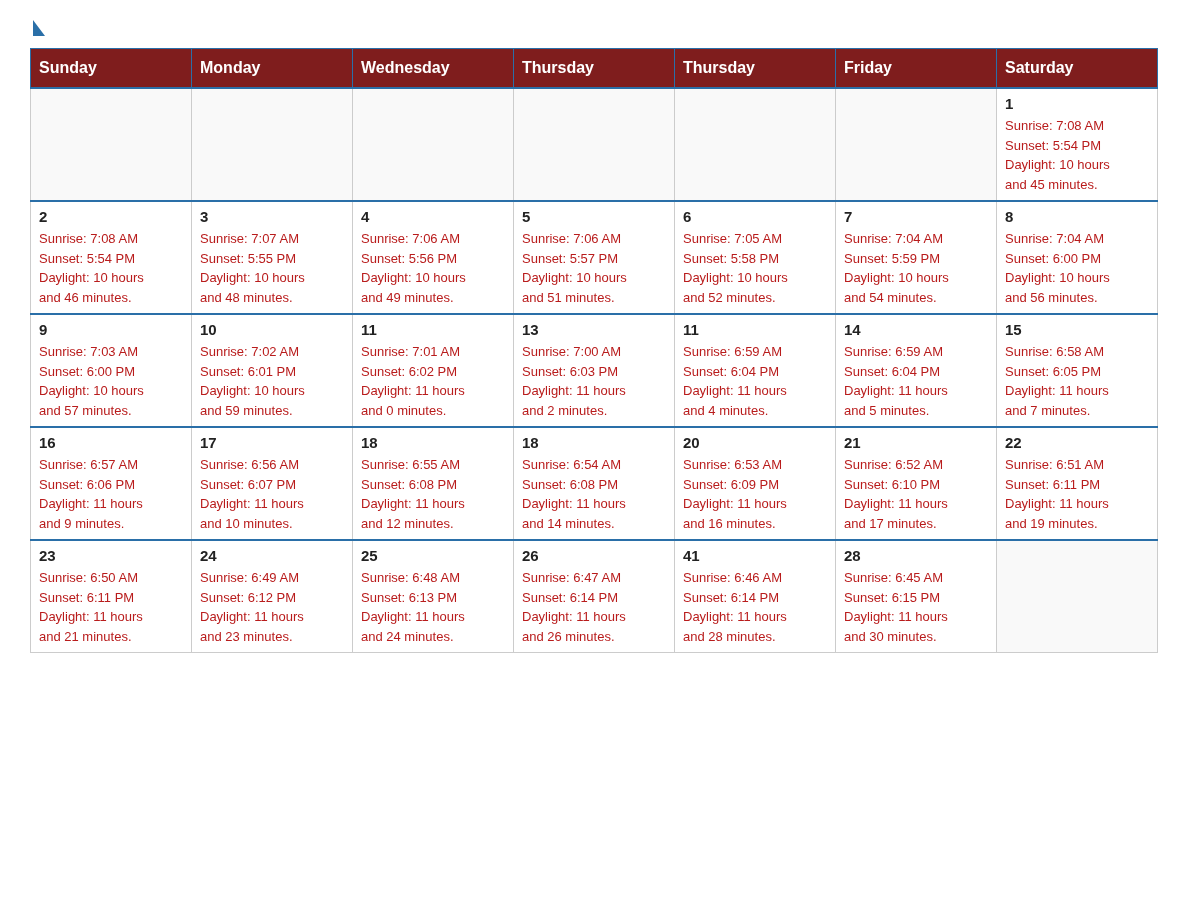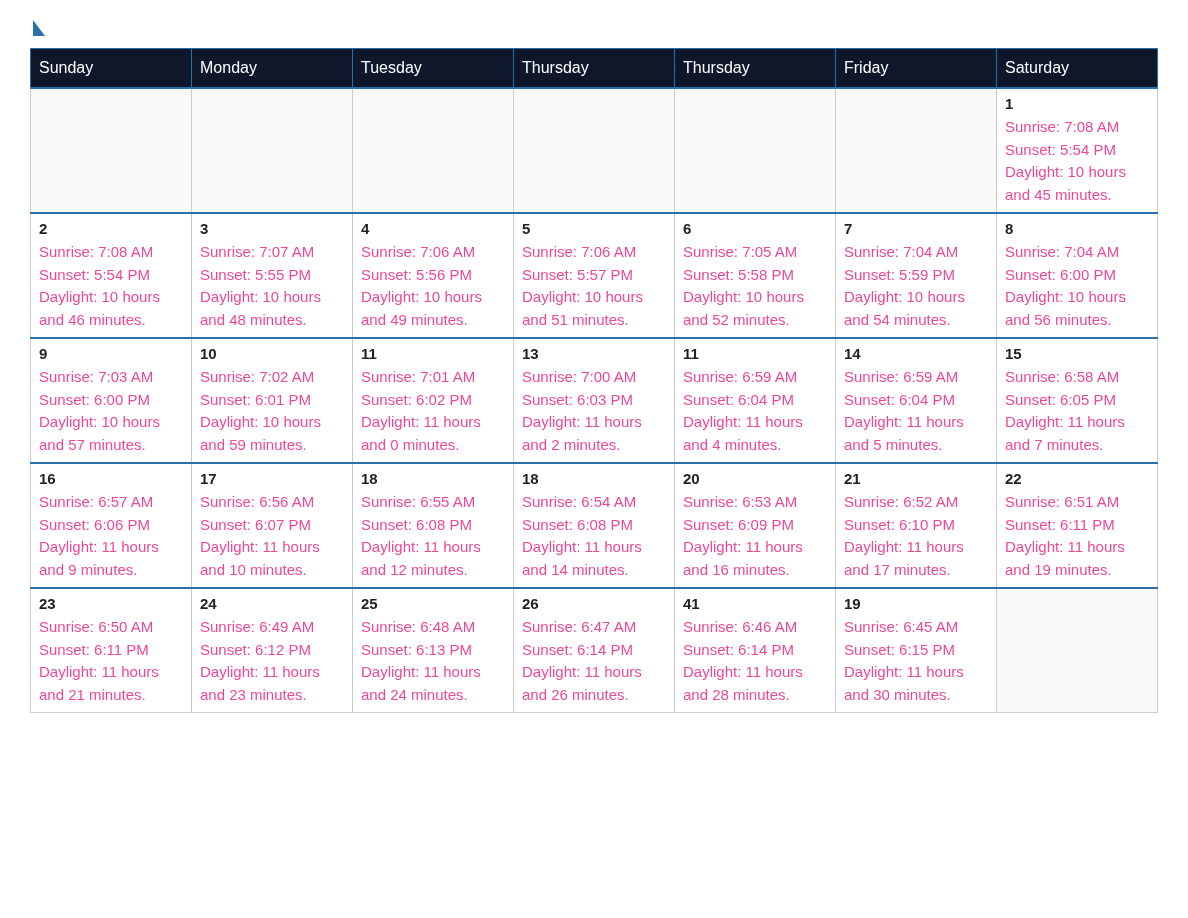--- a/index.html
+++ b/index.html
@@ -58,24 +58,24 @@
       font-size: 20px;
       color: #444;
       margin-top: 2px;
     }
     .calendar {
       width: 100%;
       border-collapse: collapse;
       margin-top: 10px;
     }
     .calendar th {
-      background-color: #0f172a;
+      background-color: #7f1d1d;
       color: #fff;
       font-size: 16px;
-      font-weight: normal;
+      font-weight: bold;
       padding: 10px 8px;
       text-align: left;
       border: 1px solid #2a6fa8;
     }
     .calendar td {
       vertical-align: top;
       border: 1px solid #ccc;
       padding: 6px 8px;
       width: 14.28%;
       min-height: 100px;
@@ -88,23 +88,23 @@
     .calendar tbody tr td {
       border-top: 2px solid #2a6fa8;
     }
     .day-number {
       font-size: 15px;
       font-weight: bold;
       margin-bottom: 4px;
       display: block;
     }
     .day-info {
-      font-size: 15px;
+      font-size: 13px;
       line-height: 1.5;
-      color: #ec4899;
+      color: #b91c1c;
     }
     .empty-cell {
       background: #f9f9f9;
     }
   </style>
 </head>
 <body>
 
 <div class="header">
   <div class="logo">
@@ -118,21 +118,21 @@
     <div class="month-year"></div>
     <div class="location"></div>
   </div>
 </div>
 
 <table class="calendar">
   <thead>
     <tr>
     <th>Sunday</th>
         <th>Monday</th>
-        <th>Tuesday</th>
+        <th>Wednesday</th>
         <th>Thursday</th>
         <th>Thursday</th>
         <th>Friday</th>
         <th>Saturday</th>
       </tr>
   </thead>
   <tbody id="calendar-body">
   <tr>
         <td class="empty-cell"></td>
         <td class="empty-cell"></td>
@@ -250,19 +250,19 @@
         </td>
         <td>
           <span class="day-number">26</span>
           <div class="day-info">Sunrise: 6:47 AM<br>Sunset: 6:14 PM<br>Daylight: 11 hours<br>and 26 minutes.</div>
         </td>
         <td>
           <span class="day-number">41</span>
           <div class="day-info">Sunrise: 6:46 AM<br>Sunset: 6:14 PM<br>Daylight: 11 hours<br>and 28 minutes.</div>
         </td>
         <td>
-          <span class="day-number">19</span>
+          <span class="day-number">28</span>
           <div class="day-info">Sunrise: 6:45 AM<br>Sunset: 6:15 PM<br>Daylight: 11 hours<br>and 30 minutes.</div>
         </td>
         <td class="empty-cell"></td>
       </tr>
     </tbody>
 </table>
 
 </body></html>

